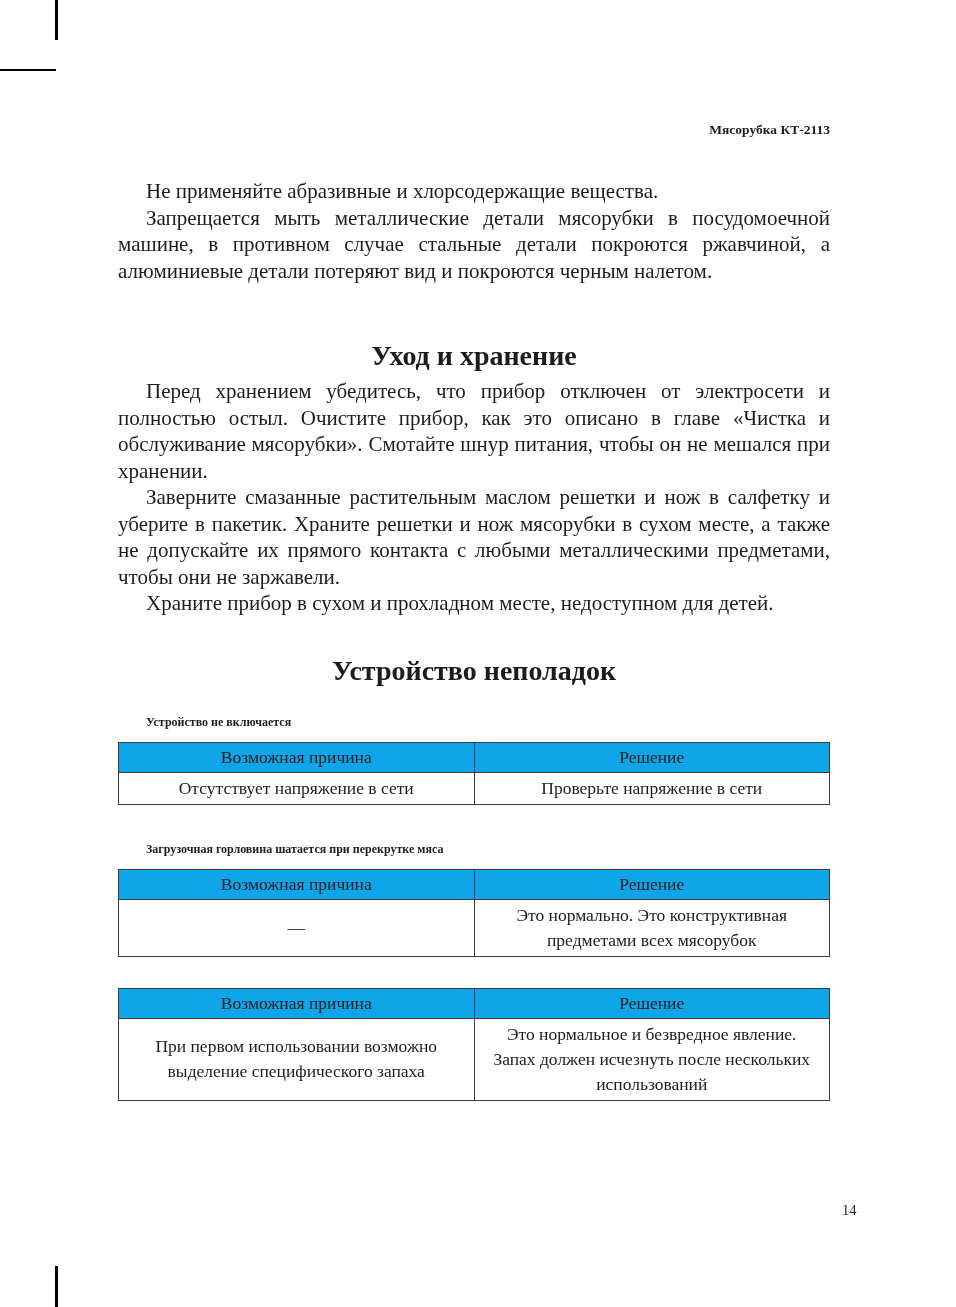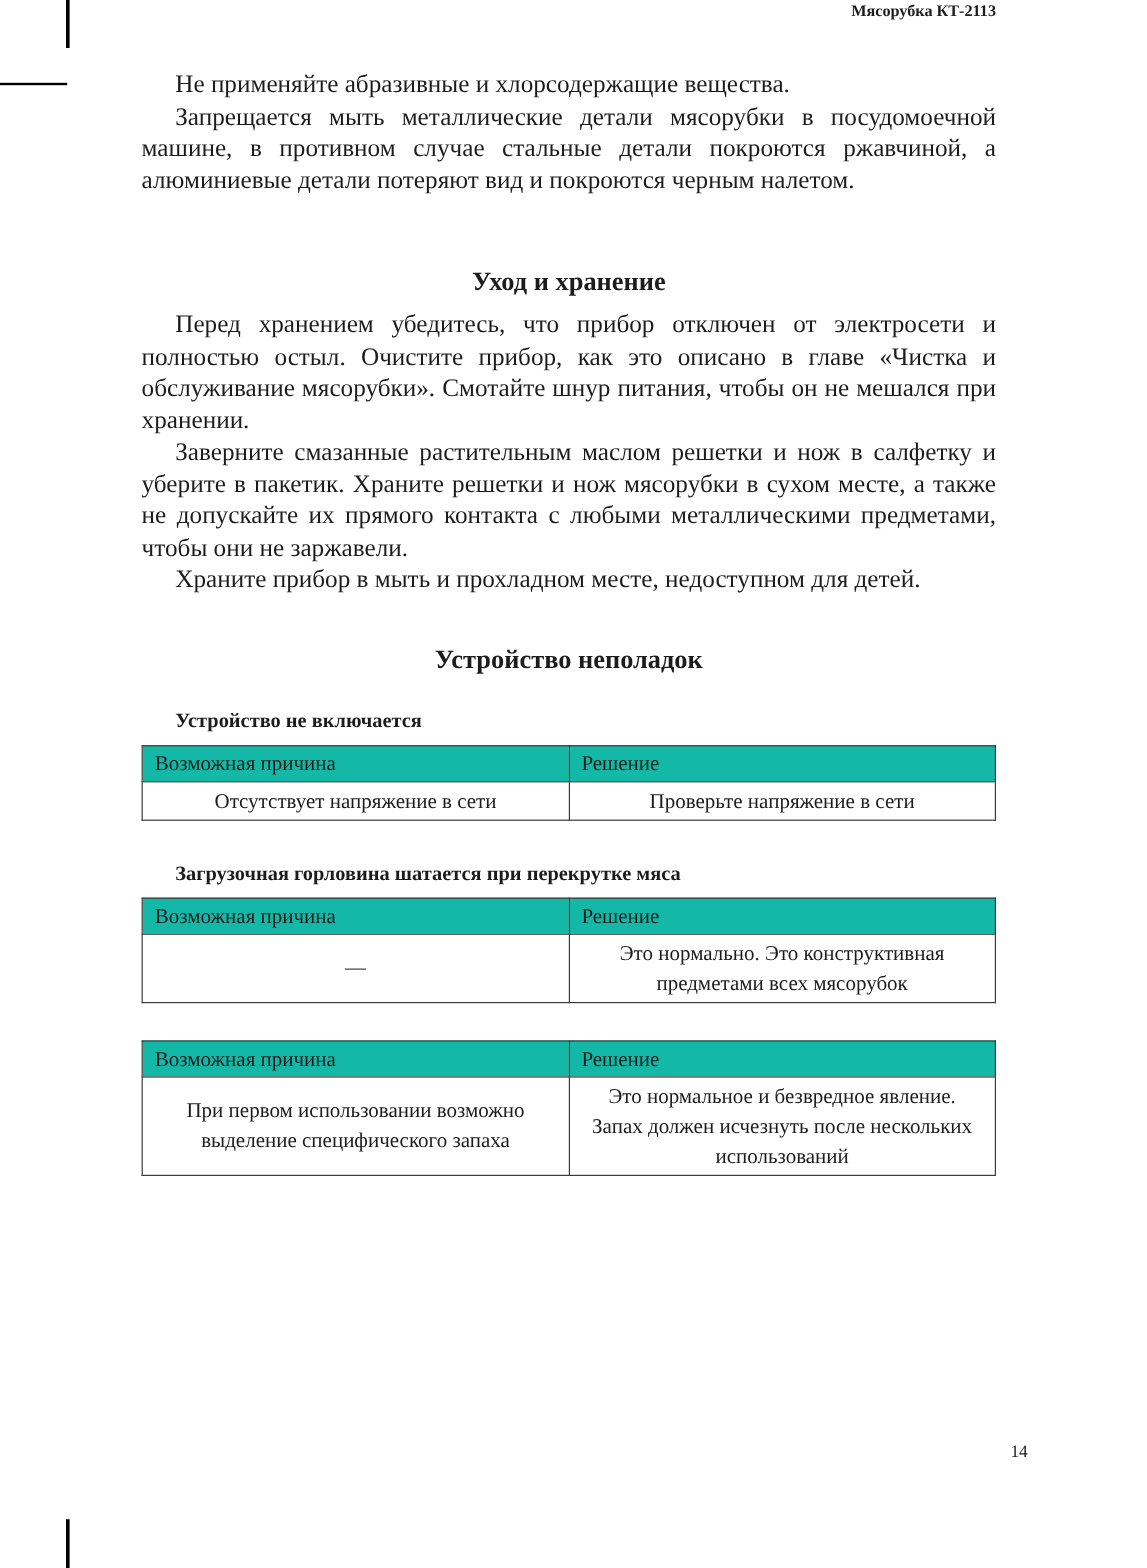--- a/index.html
+++ b/index.html
@@ -23,20 +23,21 @@
   #mark-bottom-v { left: 55px; top: 1266px; width: 3px;  height: 41px; }
 
   .content {
     position: absolute;
     left: 118px;
     top: 0;
     width: 712px;
   }
 
   .doc-header {
+    margin-top: 121px;
     text-align: right;
     font-weight: bold;
     font-size: 13.5px;
     line-height: 17px;
   }
 
   .body-text {
     font-size: 21px;
     line-height: 26.5px;
     text-align: justify;
@@ -45,30 +46,30 @@
     margin: 0;
     text-indent: 28px;
   }
 
   .intro { margin-top: 40px; }
 
   .section-title {
     margin: 0;
     text-align: center;
     font-weight: bold;
-    font-size: 22px;
+    font-size: 28px;
     line-height: 28px;
   }
   .care-title { margin-top: 58px; }
   .care-body  { margin-top: 8px; }
   .ts-title   { margin-top: 40px; }
 
   .ts-block .ts-subtitle {
     font-weight: bold;
-    font-size: 17px;
+    font-size: 12px;
     line-height: 22px;
     margin-left: 28px;
   }
   .ts-block-1 { margin-top: 26px; }
   .ts-block-2 { margin-top: 33px; }
   .ts-block-3 { margin-top: 31px; }
 
   table.ts-table {
     width: 100%;
     border-collapse: collapse;
@@ -77,22 +78,22 @@
   }
   table.ts-table th,
   table.ts-table td {
     border: 1px solid #3c3c3c;
     font-size: 17.5px;
     font-weight: normal;
     vertical-align: middle;
     padding: 3px 10px;
   }
   table.ts-table th {
-    background: #14b8a6;
-    text-align: left;
+    background: #0ea5e9;
+    text-align: center;
     line-height: 23px;
   }
   table.ts-table td {
     text-align: center;
     line-height: 25px;
   }
   table.ts-table td.center { text-align: center; }
 
   .page-number {
     position: absolute;
@@ -115,21 +116,21 @@
   <div class="intro body-text">
     <p>Не применяйте абразивные и хлорсодержащие вещества.</p>
     <p>Запрещается мыть металлические детали мясорубки в посудомоечной машине, в противном случае стальные детали покроются ржавчиной, а алюминиевые детали потеряют вид и покроются черным налетом.</p>
   </div>
 
   <h1 class="section-title care-title">Уход и хранение</h1>
 
   <div class="body-text care-body">
     <p>Перед хранением убедитесь, что прибор отключен от электросети и полностью остыл. Очистите прибор, как это описано в главе «Чистка и обслуживание мясорубки». Смотайте шнур питания, чтобы он не мешался при хранении.</p>
     <p>Заверните смазанные растительным маслом решетки и нож в салфетку и уберите в пакетик. Храните решетки и нож мясорубки в сухом месте, а также не допускайте их прямого контакта с любыми металлическими предметами, чтобы они не заржавели.</p>
-    <p>Храните прибор в мыть и прохладном месте, недоступном для детей.</p>
+    <p>Храните прибор в сухом и прохладном месте, недоступном для детей.</p>
   </div>
 
   <h1 class="section-title ts-title">Устройство неполадок</h1>
 
   <div class="ts-block ts-block-1">
     <div class="ts-subtitle">Устройство не включается</div>
     <table class="ts-table">
       <thead>
         <tr>
           <th>Возможная причина</th>

